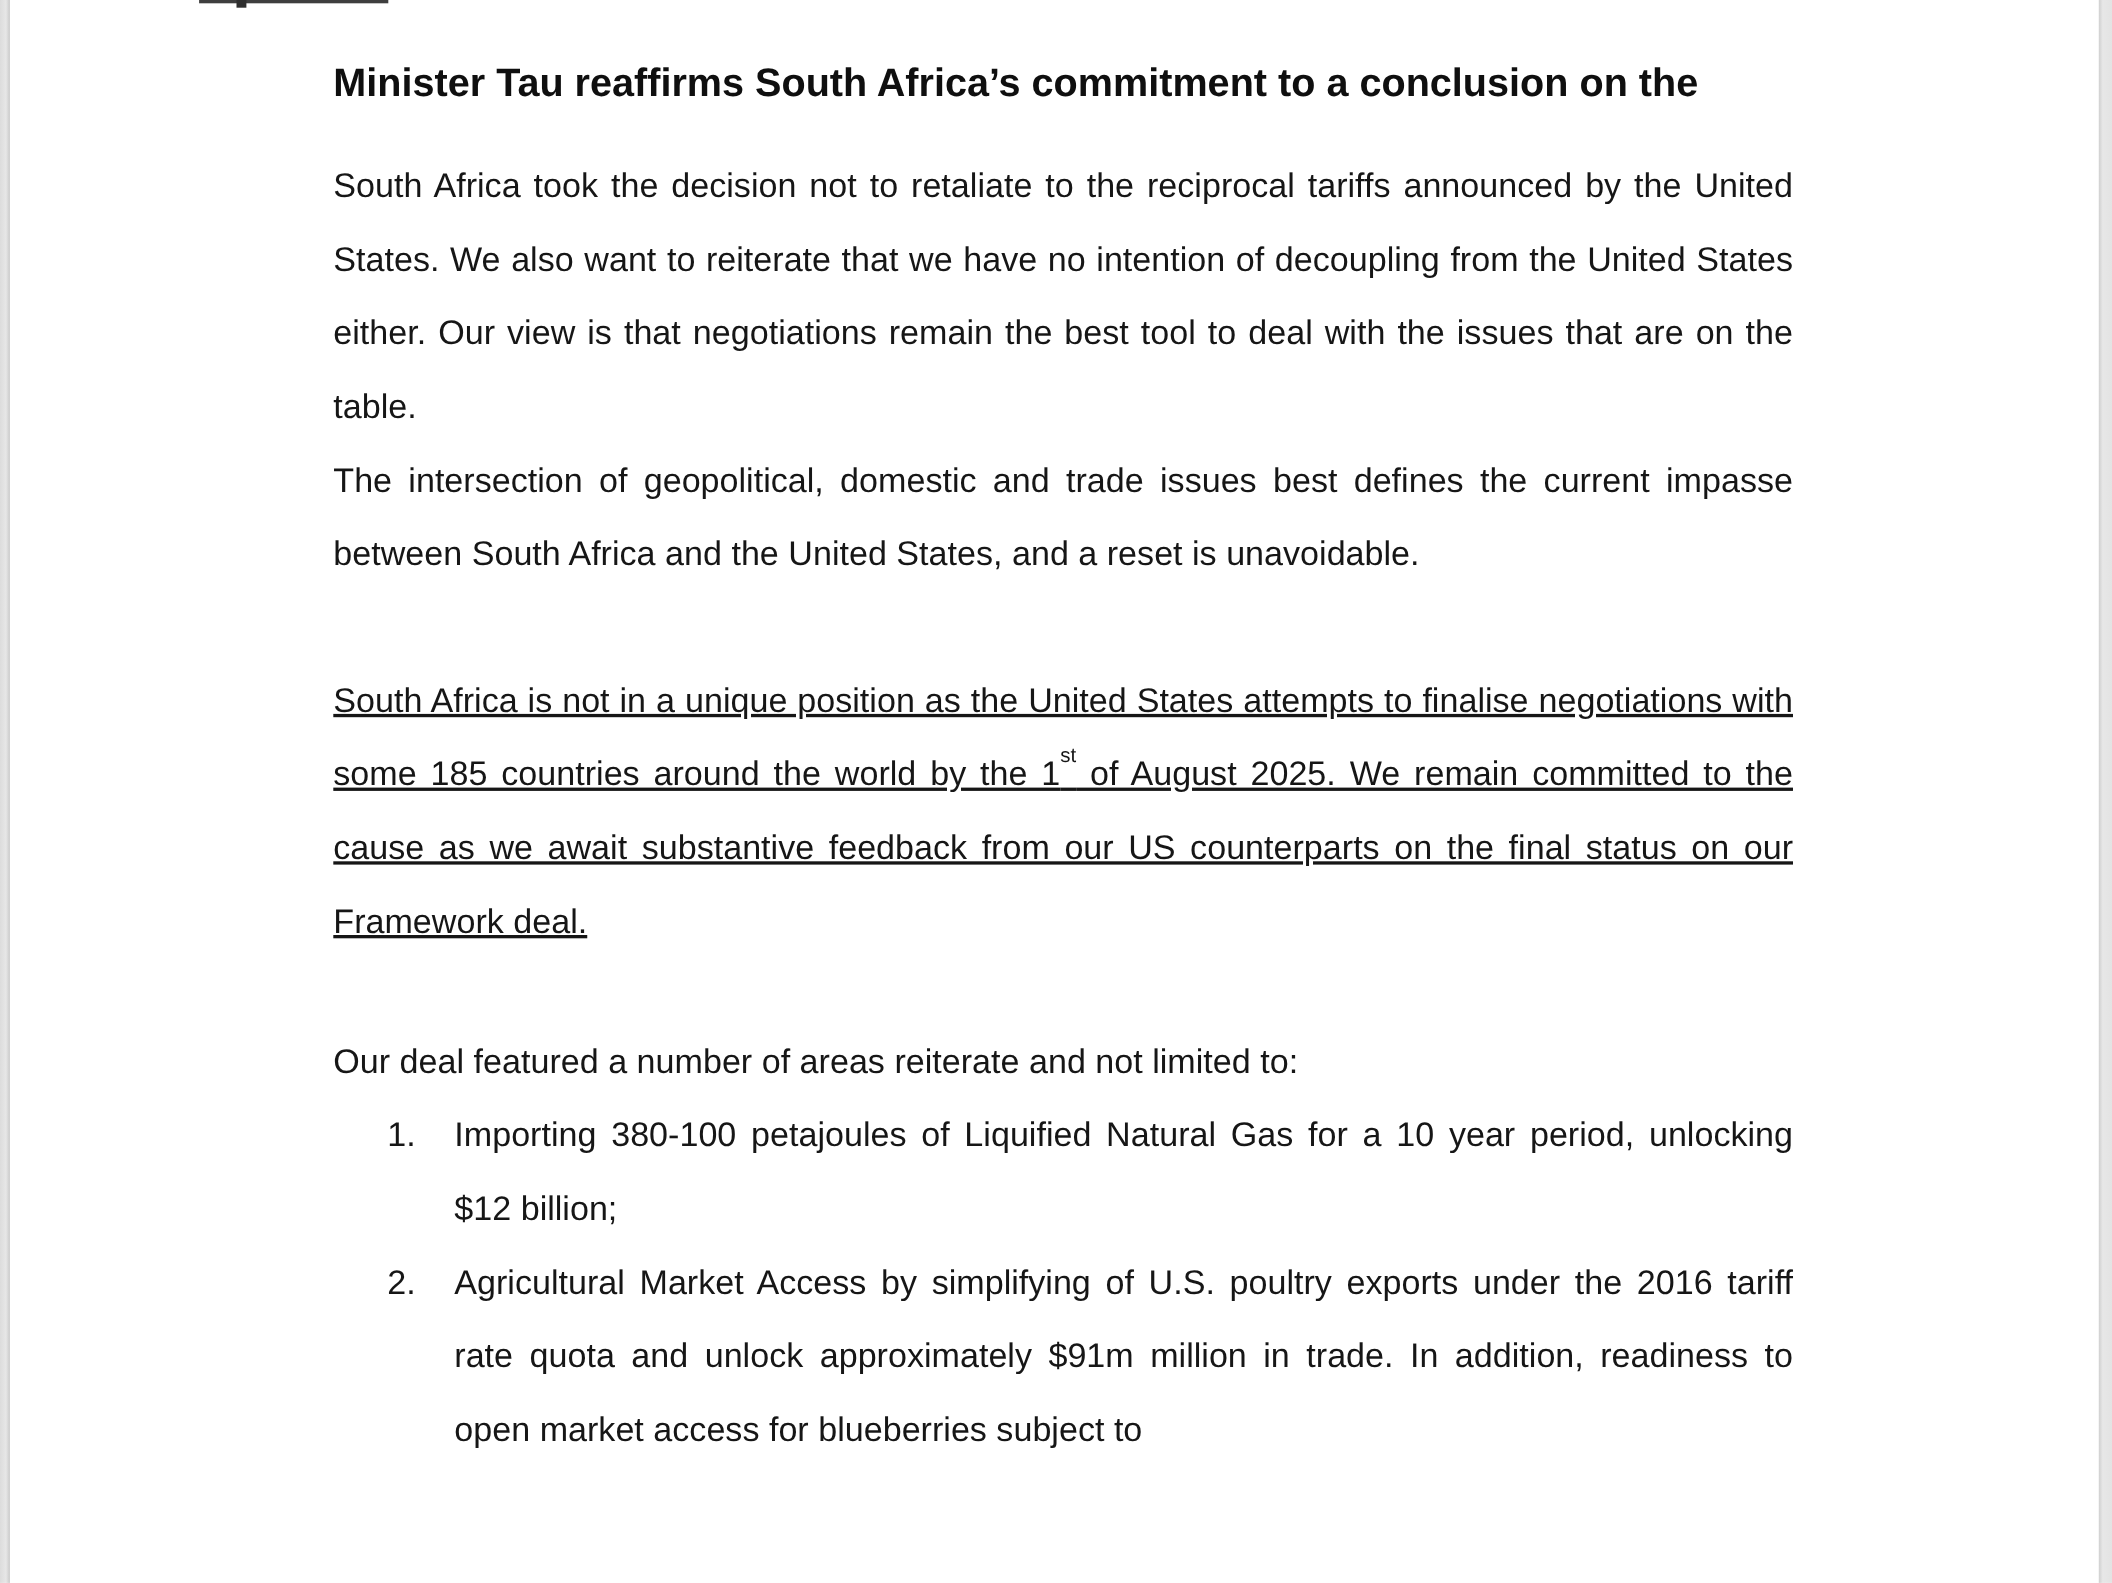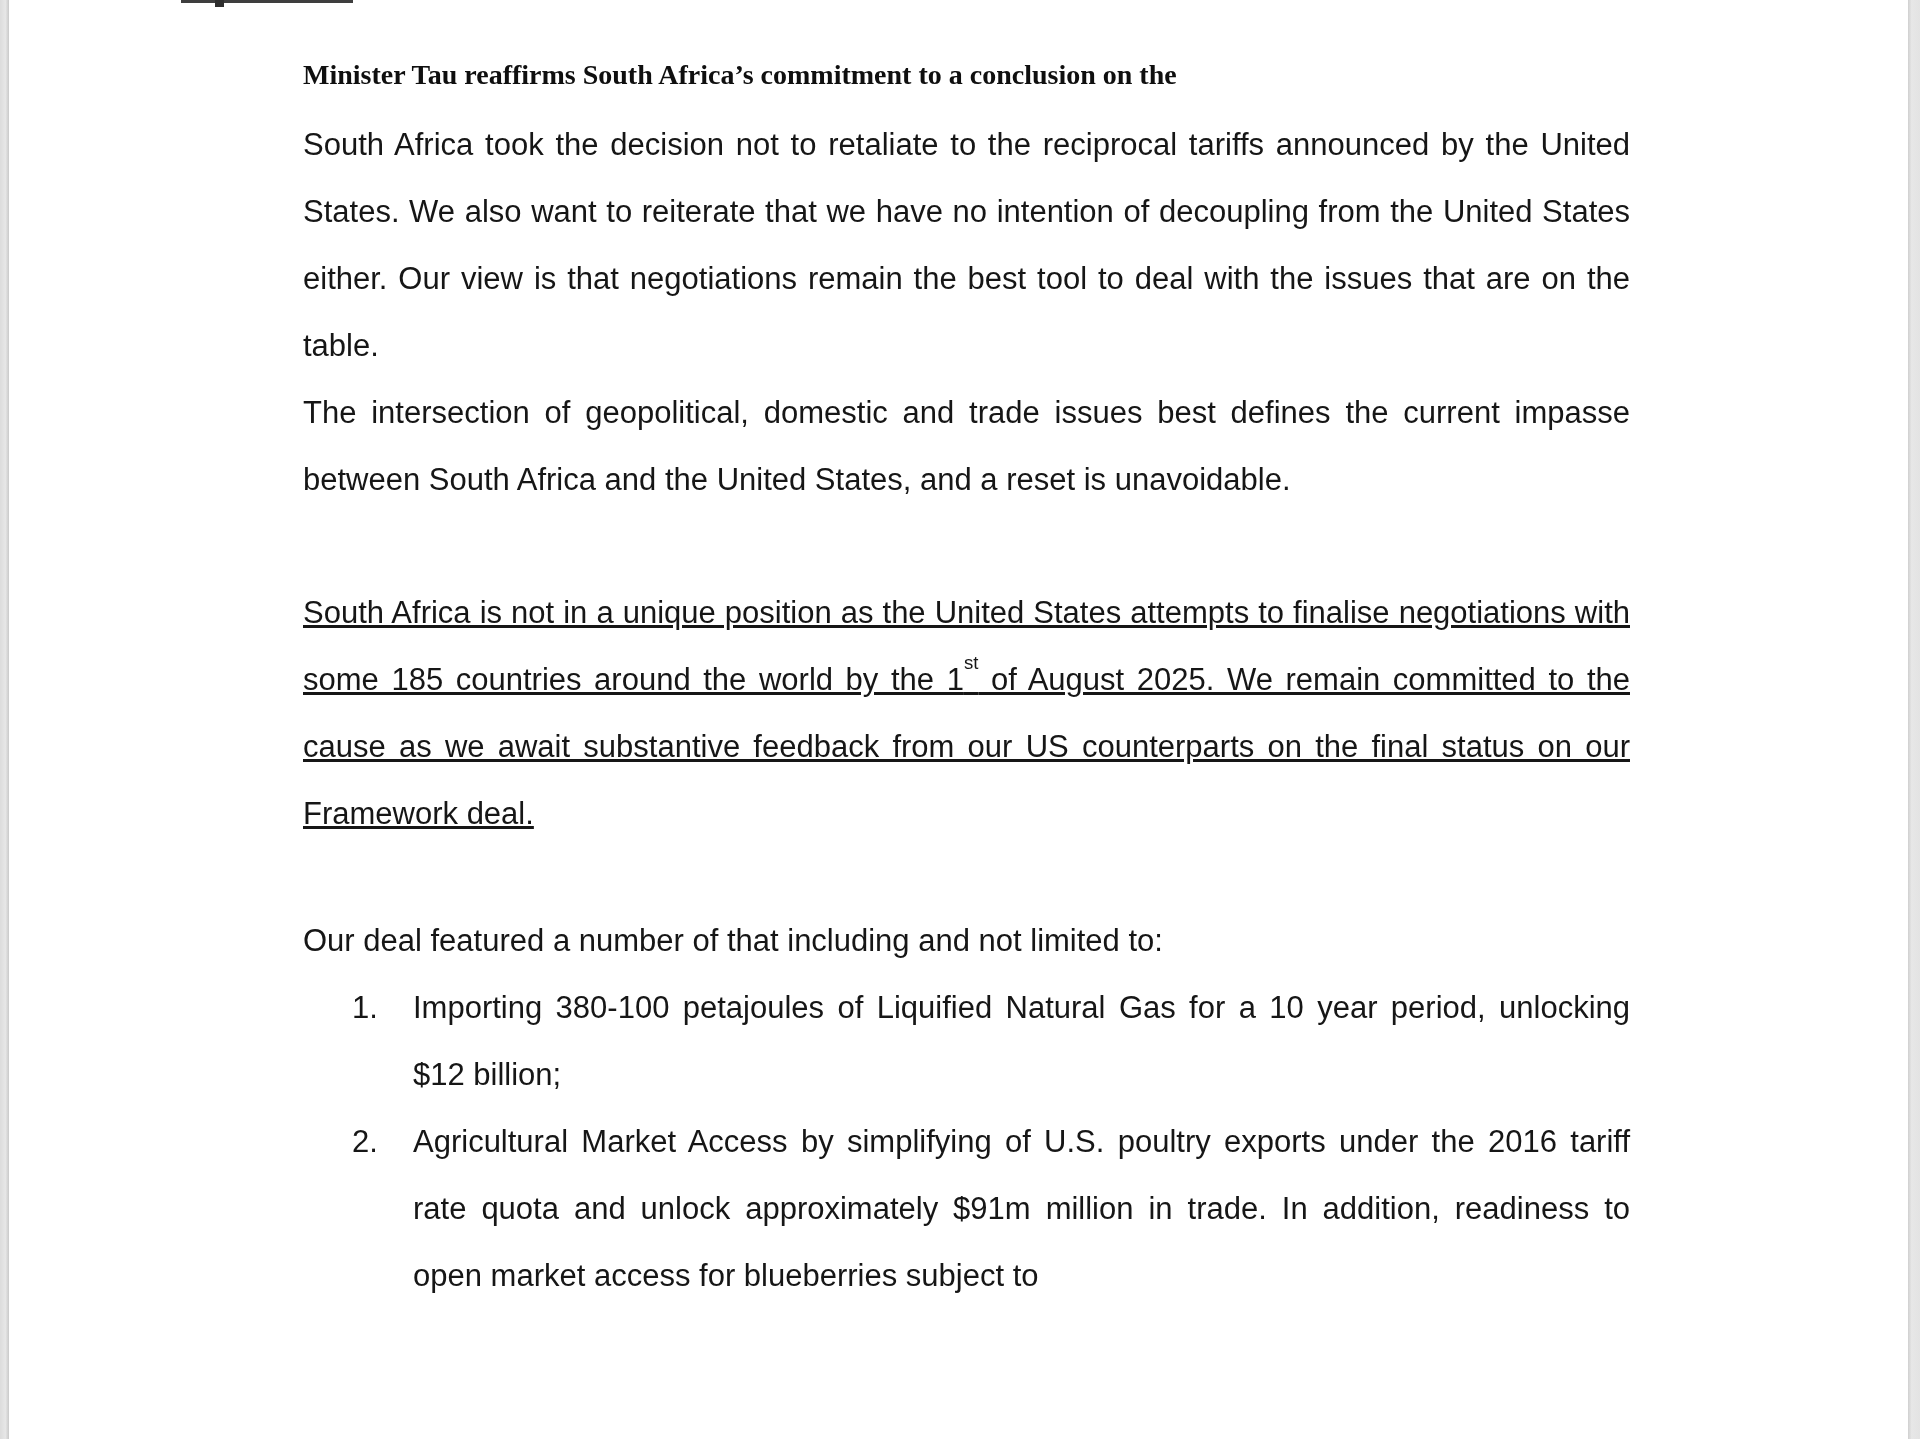--- a/index.html
+++ b/index.html
@@ -44,26 +44,25 @@
   }
   .content {
     position: absolute;
     left: 303px;
     top: 51px;
     width: 1327px;
     color: #161616;
     filter: blur(0.3px);
   }
   .doc-heading {
-    font-size: 28px;
+    font-size: 36px;
     font-weight: bold;
     line-height: 48px;
     color: #0f0f0f;
-    margin: 0 0 12px 0;
-    font-family: Liberation Serif, serif;
+    margin: 0 0 36px 0;
   }
   .doc-heading .hline { display: block; }
   .para {
     font-size: 31px;
     line-height: 67px;
     text-align: justify;
     margin: 0;
   }
   .mb-blank { margin-bottom: 66px; }
   .mb-blank2 { margin-bottom: 60px; text-decoration: underline; }
@@ -104,21 +103,21 @@
     <h1 class="doc-heading">
       <span class="hline">Minister Tau reaffirms South Africa’s commitment to a conclusion on the</span>
     </h1>
 
     <p class="para">South Africa took the decision not to retaliate to the reciprocal tariffs announced by the United States. We also want to reiterate that we have no intention of decoupling from the United States either. Our view is that negotiations remain the best tool to deal with the issues that are on the table.</p>
 
     <p class="para mb-blank">The intersection of geopolitical, domestic and trade issues best defines the current impasse between South Africa and the United States, and a reset is unavoidable.</p>
 
     <p class="para mb-blank2"><span>South Africa is not in a unique position as the United States attempts to finalise negotiations with some 185 countries around the world by the 1</span><sup class="ordinal">st</sup><span> of August 2025. We remain committed to the cause as we await substantive feedback from our US counterparts on the final status on our Framework deal.</span></p>
 
-    <p class="para">Our deal featured a number of that including and not limited to:</p>
+    <p class="para">Our deal featured a number of areas reiterate and not limited to:</p>
 
     <div class="numlist">
       <div class="list-item">
         <div class="list-marker">1.</div>
         <div class="list-text">Importing 380-100 petajoules of Liquified Natural Gas for a 10 year period, unlocking $12 billion;</div>
       </div>
       <div class="list-item">
         <div class="list-marker">2.</div>
         <div class="list-text">Agricultural Market Access by simplifying of U.S. poultry exports under the 2016 tariff rate quota and unlock approximately $91m million in trade. In addition, readiness to open market access for blueberries subject to</div>
       </div>

